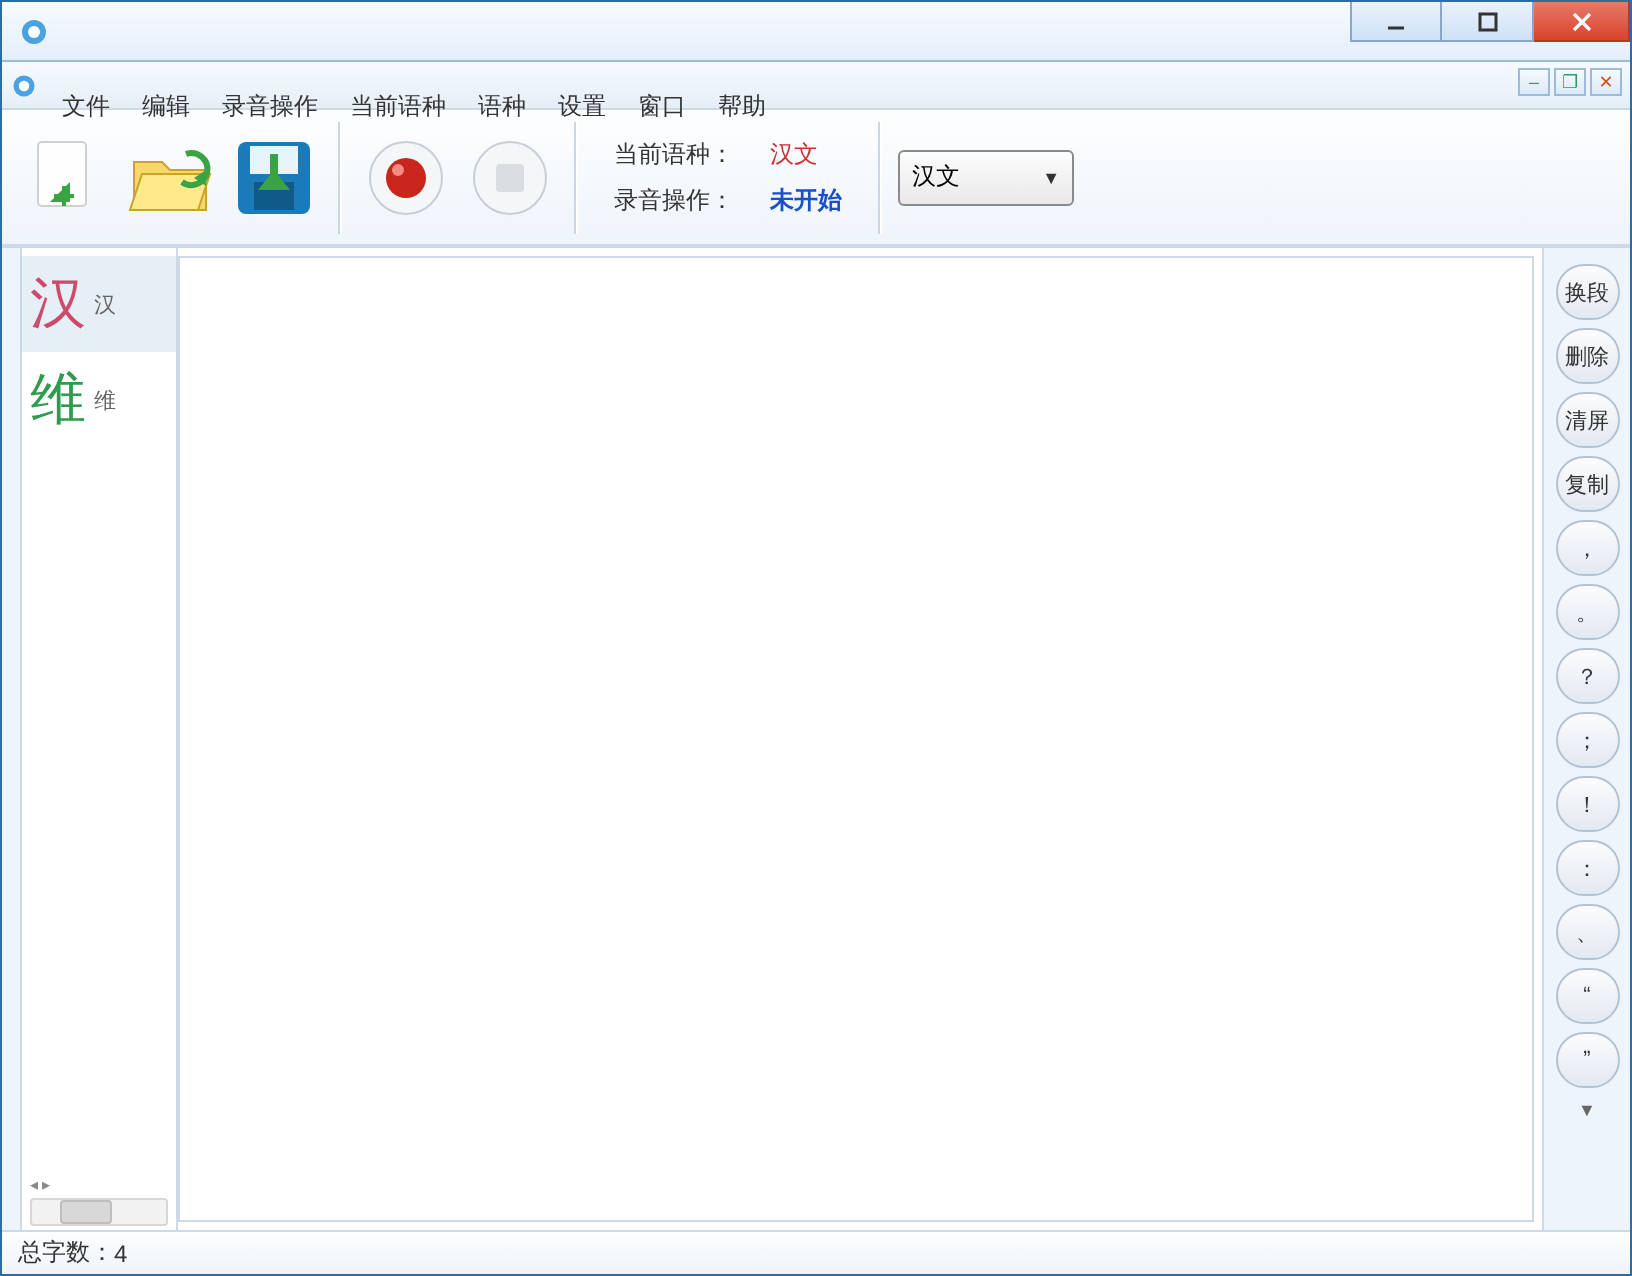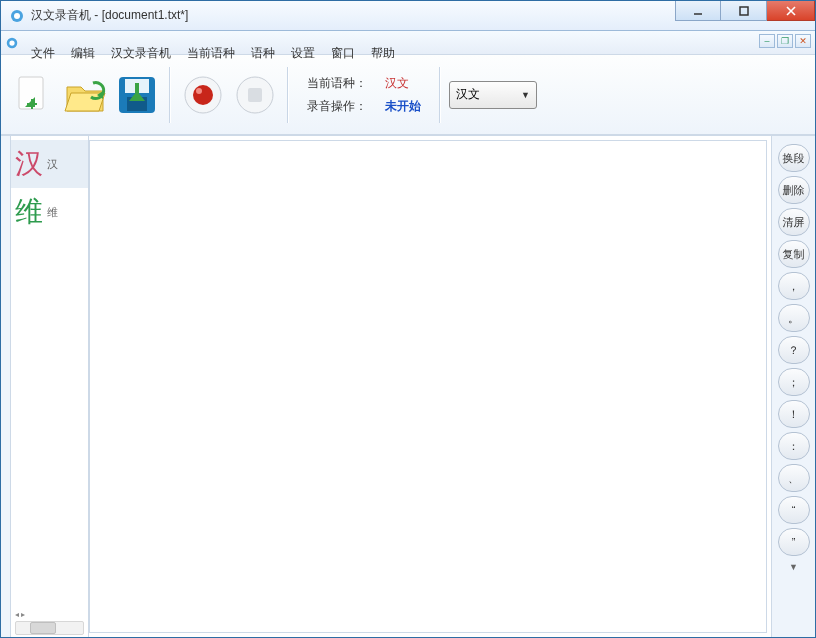--- a/index.html
+++ b/index.html
@@ -18,21 +18,21 @@
 
   
   .menubar { height: 24px; background: linear-gradient(#f5faff,#e6eef8); display: flex; align-items: center; padding: 0 4px; font-size: 12px; color:#333; border-bottom: 1px solid #cdd9e7; position:relative;}
   .menubar .mb-icon { width:14px; height:14px; margin-right:4px;}
   .menubar .menu-item { padding: 3px 8px; cursor: default; margin-top: 22px; }
   .menubar .mdi-controls { position:absolute; right:4px; top:3px; display:flex; gap:2px;}
   .menubar .mdi-btn { width:16px; height:14px; border:1px solid #9dbad9; background:linear-gradient(#f5faff,#dce9f7); display:flex;align-items:center;justify-content:center; font-size:9px; color:#396; }
   .menubar .mdi-btn.close { color:#c52; }
 
   
-  .toolbar { height: 80px; background: linear-gradient(#fdfefe,#eef4fb); border-bottom: 1px solid #cdd9e7; display:flex; align-items:center; padding:4px 8px; gap:4px;}
+  .toolbar { height: 68px; background: linear-gradient(#fdfefe,#eef4fb); border-bottom: 1px solid #cdd9e7; display:flex; align-items:center; padding:4px 8px; gap:4px;}
   .toolbar .sep { width:2px; height:56px; border-left:1px solid #c9d6e6; border-right:1px solid #fff; margin:0 4px;}
   .tool-btn { width:48px; height:48px; display:flex; align-items:center; justify-content:center;}
   .status-block { display:flex; flex-direction:column; gap:6px; font-size:12px; padding:0 10px;}
   .status-row { display:flex; gap:18px; align-items:center;}
   .status-row .label { color:#333;}
   .status-row .val-red { color:#c83232;}
   .status-row .val-blue { color:#1a50c8;font-weight:bold;}
   .combo { width:88px; height:28px; border:1px solid #8a8a8a; background:linear-gradient(#fdfdfd,#e8e8e8); display:flex; align-items:center; justify-content:space-between; padding:0 6px; font-size:12px; border-radius:3px;}
   .combo .arrow { font-size:9px; color:#333; }
 
@@ -62,21 +62,20 @@
 
 <div class="window">
 
   <div class="titlebar">
     <span class="app-icon">
       <svg width="16" height="16" viewBox="0 0 16 16">
           <circle cx="8" cy="8" r="6" fill="#4aa3e0"></circle>
           <circle cx="8" cy="8" r="3" fill="#fff"></circle>
         </svg>
     </span>
-    <span class="title">汉文录音机 - [document1.txt*]</span>
     <div class="controls">
       <div class="ctrl">
           <svg width="10" height="10">
             <line x1="1" y1="8" x2="9" y2="8" stroke="#333" stroke-width="1.5"></line>
           </svg>
         </div>
       <div class="ctrl">
           <svg width="10" height="10">
             <rect x="1" y="1" width="8" height="8" fill="none" stroke="#333" stroke-width="1.5"></rect>
           </svg>
@@ -92,21 +91,21 @@
 
   <div class="menubar">
     <span class="mb-icon">
       <svg width="14" height="14" viewBox="0 0 16 16">
           <circle cx="8" cy="8" r="6" fill="#4aa3e0"></circle>
           <circle cx="8" cy="8" r="3" fill="#fff"></circle>
         </svg>
     </span>
     <span class="menu-item">文件</span>
     <span class="menu-item">编辑</span>
-    <span class="menu-item">汉文录音机</span>
+    <span class="menu-item">录音操作</span>
     <span class="menu-item">当前语种</span>
     <span class="menu-item">语种</span>
     <span class="menu-item">设置</span>
     <span class="menu-item">窗口</span>
     <span class="menu-item">帮助</span>
     <div class="mdi-controls">
       <div class="mdi-btn">‒</div>
       <div class="mdi-btn">❐</div>
       <div class="mdi-btn close">✕</div>
     </div>
@@ -201,14 +200,18 @@
       <div class="rbtn">；</div>
       <div class="rbtn">！</div>
       <div class="rbtn">：</div>
       <div class="rbtn">、</div>
       <div class="rbtn">“</div>
       <div class="rbtn">”</div>
       <span class="down-arrow">▼</span>
     </div>
   </div>
 
+  <div class="statusbar">
+    <span>总字数：</span>
+    <span>4</span>
+  </div>
 
 </div>
 
 </body></html>

